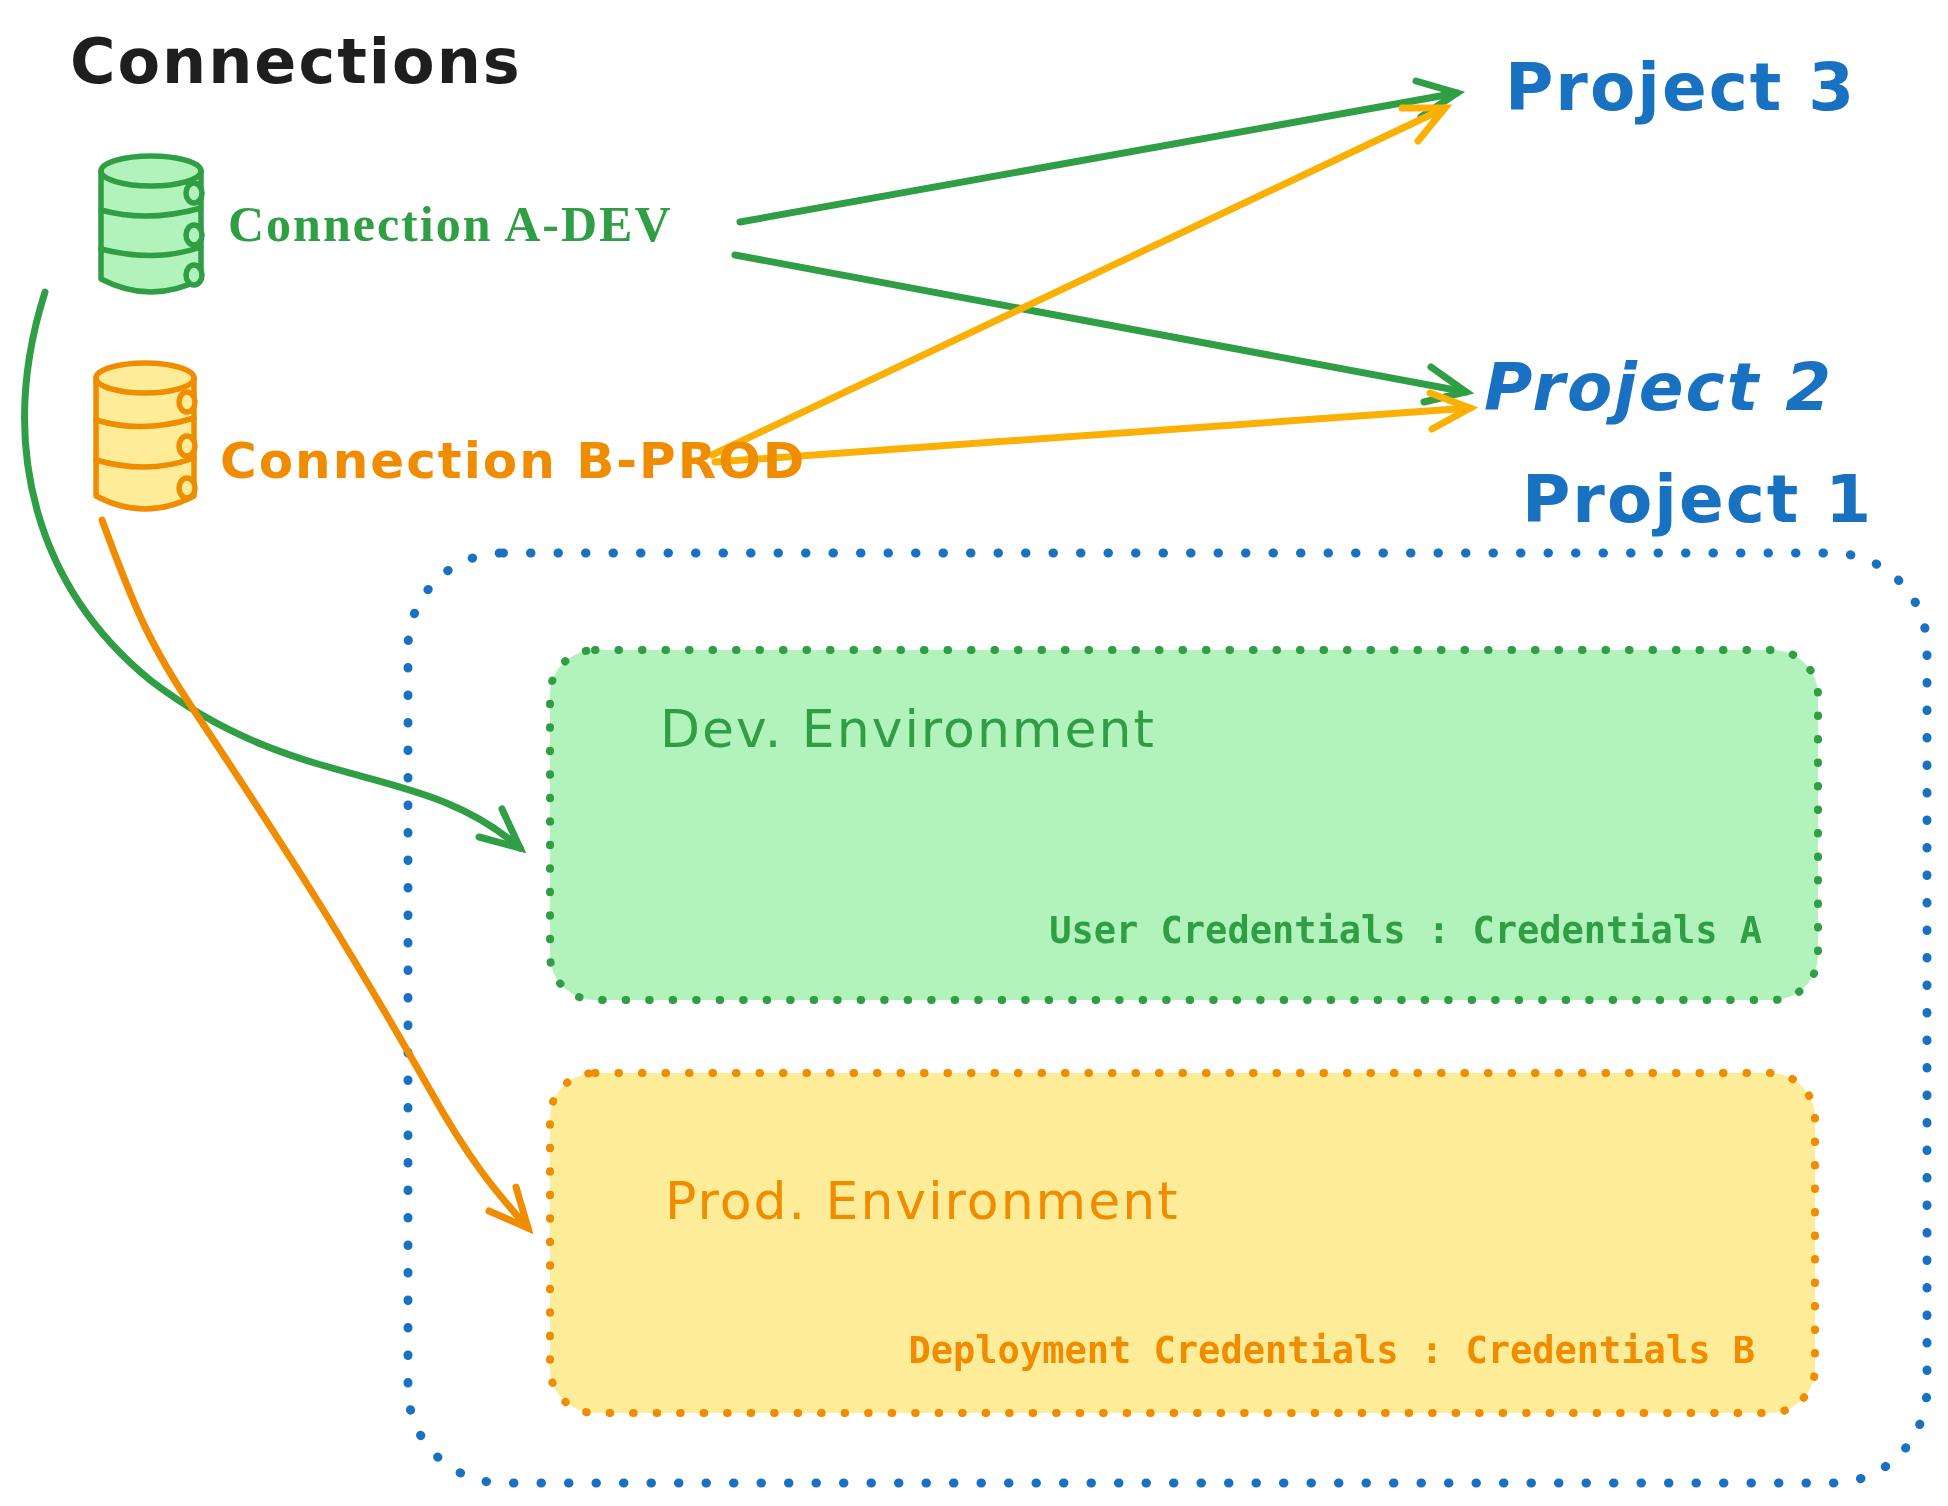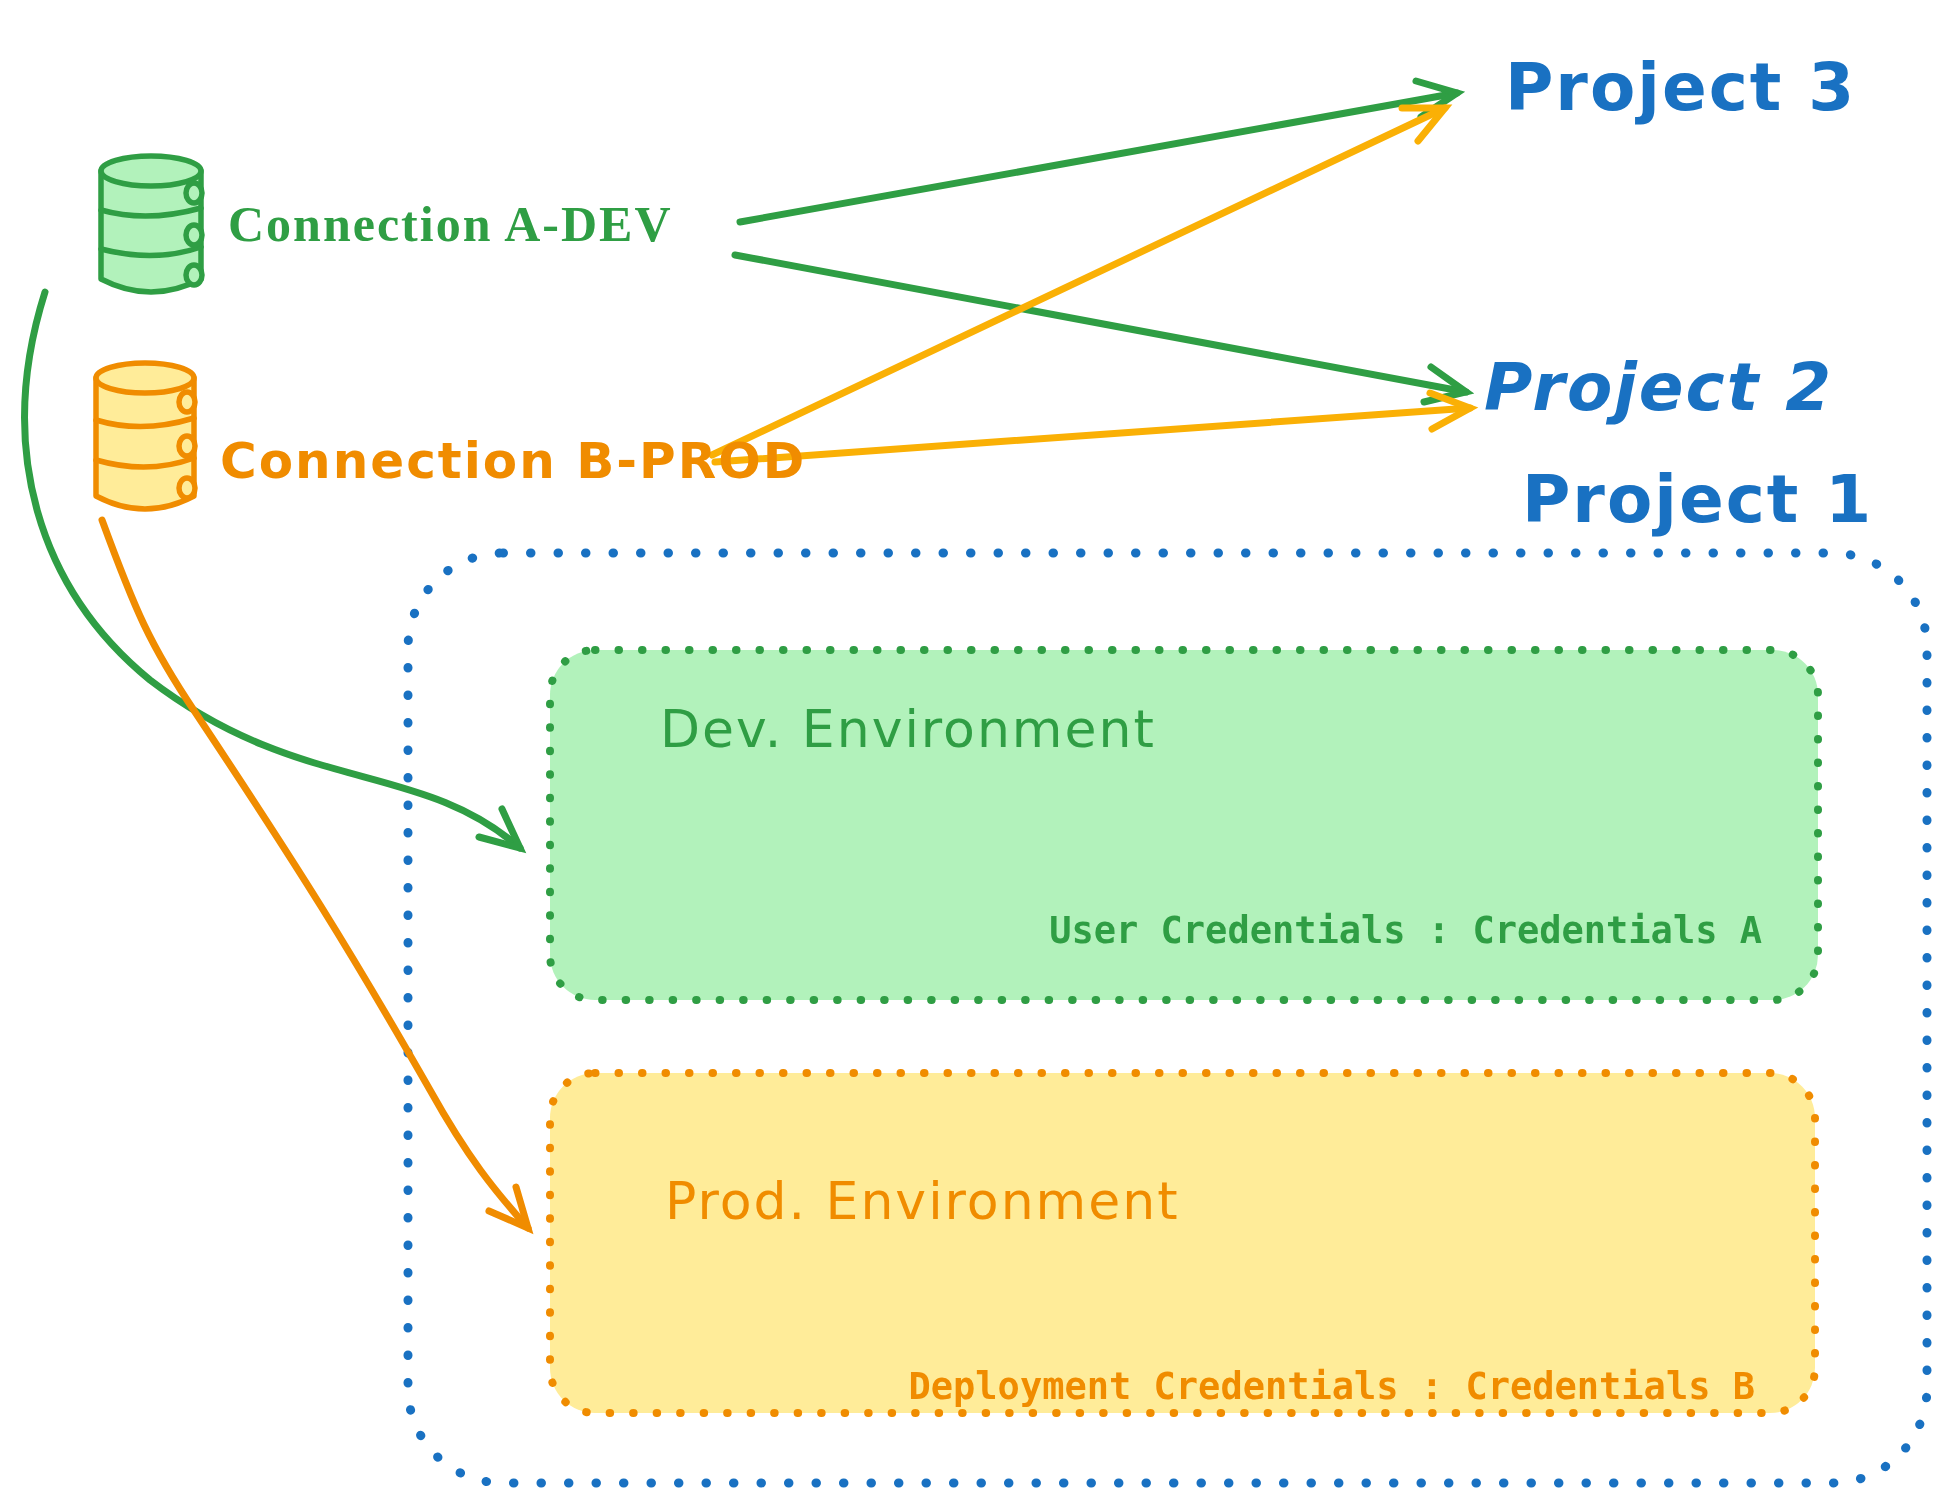--- a/index.html
+++ b/index.html
@@ -82,32 +82,33 @@
       <path d="M45 292 C -5 450, 40 590, 150 680 C 300 795, 420 760, 520 848"></path>
       <polyline points="502,809 520,848 479,837"></polyline>
     </g>
 
     <g stroke="#f08c00" stroke-width="7" stroke-linecap="round" fill="none">
       <path d="M102 520 C 135 610, 150 645, 195 712 C 300 870, 350 950, 430 1090 C 468 1158, 494 1190, 528 1228"></path>
       <polyline points="516,1187 528,1228 489,1211"></polyline>
     </g>
   </svg>
 
+  <div class="lbl title" style="left:70px;top:26px;">Connections</div>
 
   <div class="lbl conn-label green-t" style="left:228px;top:196px;font-family:Liberation Serif, serif;">Connection A-DEV</div>
 
   <div class="lbl conn-label orange-t" style="left:220px;top:424px;margin-top:9px;">Connection B-PROD</div>
 
   <div class="lbl project-label blue-t" style="left:1505px;top:50px;">Project 3</div>
 
   <div class="lbl project-label blue-t" style="left:1484px;top:350px;font-style:italic;">Project 2</div>
 
   <div class="lbl project-label blue-t" style="left:1522px;top:462px;">Project 1</div>
 
   <div class="lbl env-title green-t" style="left:660px;top:700px;">Dev. Environment</div>
 
   <div class="lbl cred green-t" style="left:550px;top:910px;width:1212px;text-align:right;">User Credentials : Credentials A</div>
 
   <div class="lbl env-title orange-t" style="left:665px;top:1172px;">Prod. Environment</div>
 
-  <div class="lbl cred orange-t" style="left:550px;top:1330px;width:1205px;margin-top:36px;">Deployment Credentials : Credentials B</div>
+  <div class="lbl cred orange-t" style="left:550px;top:1330px;width:1205px;">Deployment Credentials : Credentials B</div>
 
 </div>
 
 </body></html>

